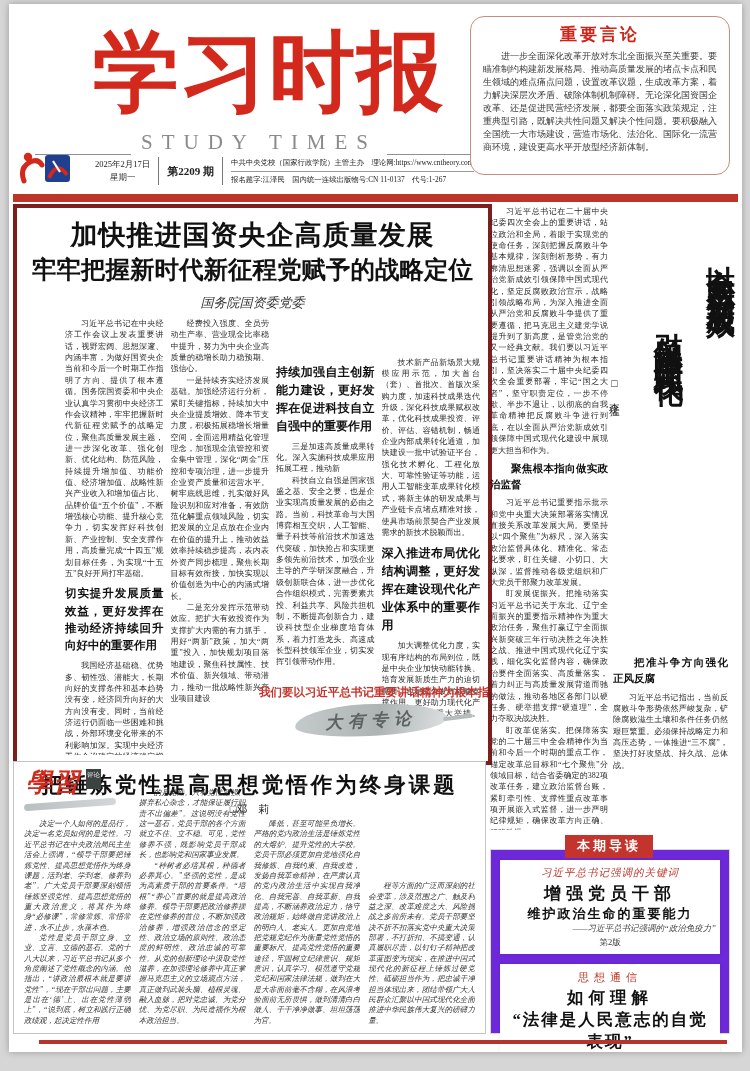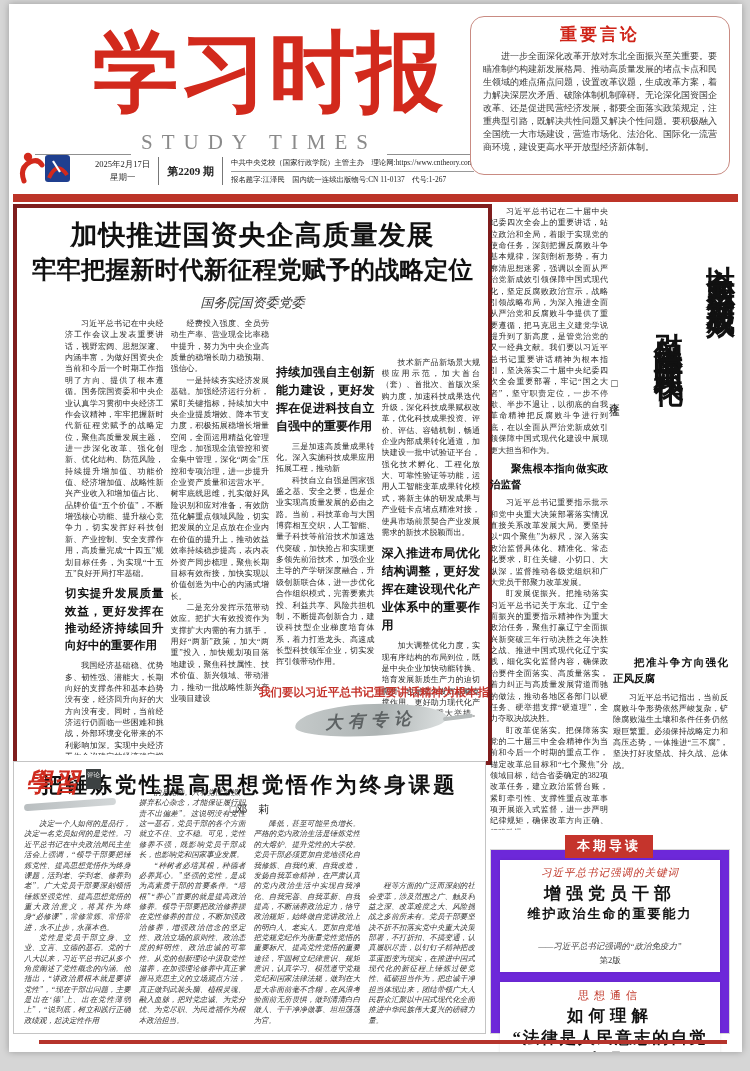--- a/index.html
+++ b/index.html
@@ -89,21 +89,21 @@
   
   .guide-label{left:556px;top:831px;background:#c5342c;color:#fff;font-size:13px;font-weight:700;
     letter-spacing:3px;padding:2px 12px 3px;font-family:"Liberation Sans",sans-serif;z-index:3;}
   .guide-box{left:481px;top:845px;width:238px;height:183px;border:1px solid #d8d8d8;background:#6d28d9;}
   .g-item{margin:10px 9px 0 9px;background:#fff;box-shadow:0 0 3px rgba(0,0,0,.10);
     text-align:center;padding:6px 4px 5px;}
   .g-kicker{color:#c0392b;font-size:10.5px;font-style:italic;letter-spacing:1px;}
   .g-kicker2{color:#c0392b;font-size:11px;letter-spacing:5px;}
   .g-line1{font-size:17px;font-weight:900;letter-spacing:5px;color:#111;margin-top:2px;}
   .g-line2{font-size:13px;font-weight:900;letter-spacing:2px;color:#111;}
-  .g-sub{font-size:8.5px;font-style:italic;color:#444;margin-top:18px;}
+  .g-sub{font-size:8.5px;font-style:italic;color:#444;margin-top:0;text-align:right;}
   .g-page{font-size:8.5px;color:#333;margin-top:2px;}
   
   .bot-box{left:4px;top:757px;width:471px;height:271px;border:1px solid #c4c4c4;background:#fff;overflow:hidden;}
   .bot-box .btitle{position:absolute;left:0;top:8px;width:100%;text-align:center;
     font-size:21.5px;font-weight:900;letter-spacing:3px;color:#111;}
   .bot-box .bbyline{position:absolute;left:0;top:40px;width:100%;text-align:center;font-size:11px;color:#222;}
   .bot-cols{position:absolute;left:10px;top:61px;right:10px;bottom:7px;display:flex;gap:8px;align-items:flex-end;}
   .bcol{flex:1;font-size:7.5px;line-height:1.38;text-align:justify;overflow:hidden;
     color:#333;font-style:italic;}
   .bcol p{margin:0;text-indent:2em;}

